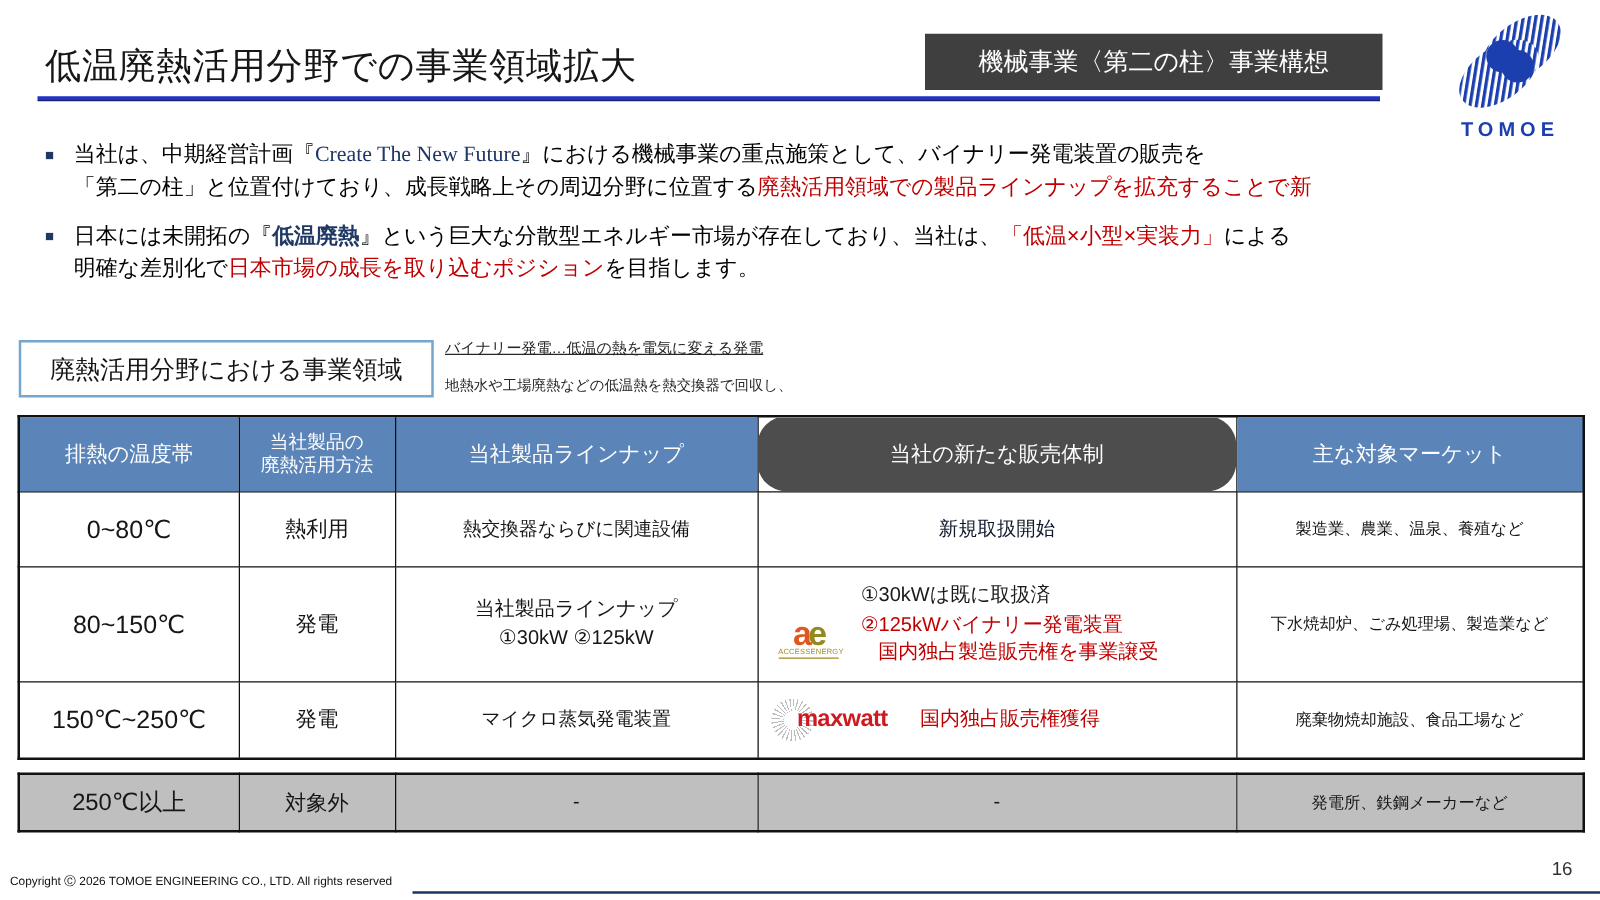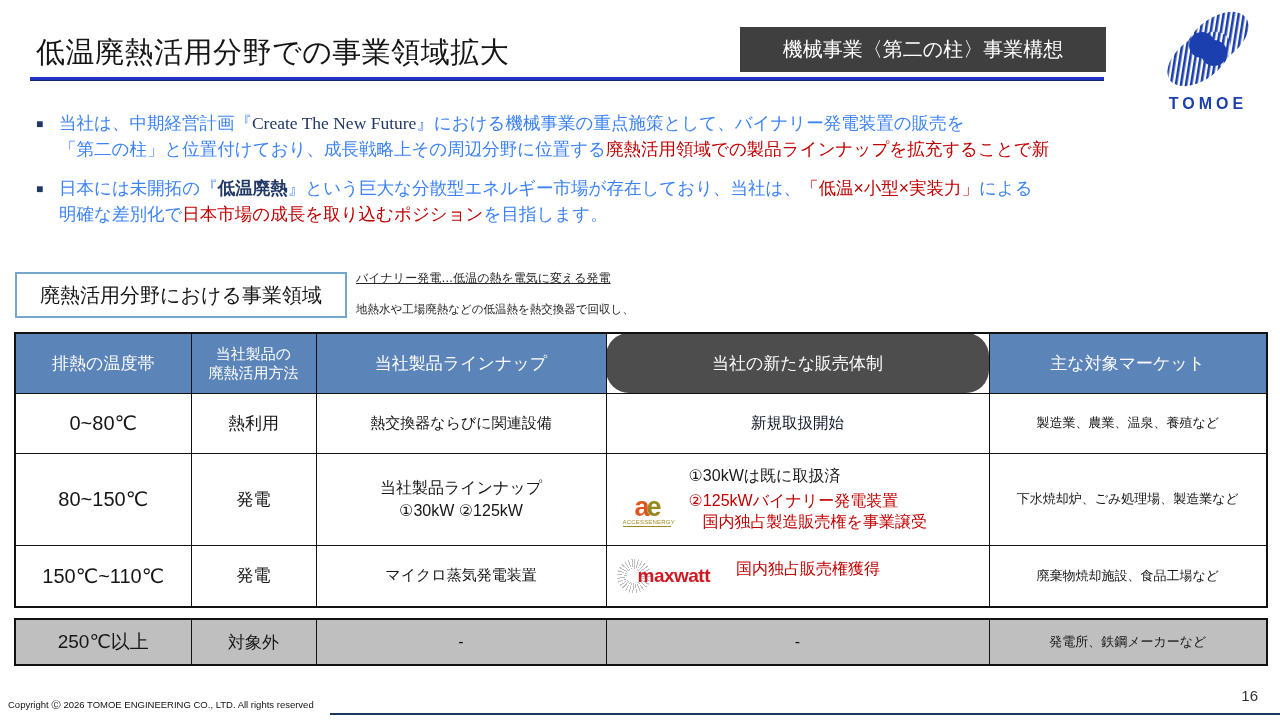--- a/index.html
+++ b/index.html
@@ -15,21 +15,21 @@
     border-top:3px solid #2233C4; border-bottom:1px solid #15246E; }
   .badge { position:absolute; left:740px; top:27px; width:366px; height:45px; background:#3F3F3F;
     color:#fff; display:flex; align-items:center; justify-content:center; font-size:20px; }
   .logo { position:absolute; left:1146px; top:8px; width:124px; text-align:center; }
   .logo-text { color:#1B3FAF; font-weight:bold; font-size:16px; letter-spacing:4px; margin-top:1px; }
 
   
   .bullets { position:absolute; left:36px; top:110px; width:1150px; font-size:17.5px; line-height:26px; }
   .bullet { position:relative; padding-left:23px; margin-bottom:13px; }
   .bullet::before { content:"■"; position:absolute; left:0; top:1px; font-size:12px; color:#1F3864; }
-  .seg-n  { color:#3b82f6; }
+  .seg-n  { color:#000000; }
   .seg-r  { color:#C00000; }
   .seg-nb { color:#1F3864; font-weight:bold; }
   .seg-ns { color:#1F3864; font-family:"Liberation Serif","DejaVu Serif",serif; }
 
   
   .section-box { position:absolute; left:15px; top:272px; width:332px; height:46px; background:#fff;
     border:2px solid #76A5CE; display:flex; align-items:center; justify-content:center; font-size:20px; color:#161616; }
   .note { position:absolute; left:356px; top:270px; color:#262626; }
   .note-line1 { font-size:12px; text-decoration:underline; margin-bottom:15px; }
   .note-line  { font-size:11.5px; line-height:15px; }
@@ -59,21 +59,21 @@
   .sales2-line1 { font-size:16px; color:#1a1a1a; }
   .sales2-bottom { display:flex; align-items:center; gap:18px; margin-top:3px; }
   .ae-logo { width:48px; flex:none; text-align:center; }
   .ae-glyphs { font-size:27px; font-weight:bold; line-height:24px; letter-spacing:-3px; }
   .ae-a { color:#E0571E; } .ae-e { color:#95891E; }
   .ae-sub { font-size:6px; color:#A08A20; letter-spacing:0.2px; border-bottom:1px solid #A08A20; padding-bottom:1px; }
   .sales2-red { font-size:16px; line-height:21px; color:#C00000; }
   .sales2-red-l2 { padding-left:14px; }
 
   
-  .sales3 { display:flex; gap:26px; padding-left:10px; text-align:left; }
+  .sales3 { display:flex; align-items:center; gap:26px; padding-left:10px; text-align:left; }
   .maxwatt { display:flex; align-items:center; }
   .burst { width:34px; height:34px; border-radius:50%; margin-right:-13px; flex:none;
     background: radial-gradient(circle, #ffffff 0 7px, rgba(255,255,255,0) 7px),
                 repeating-conic-gradient(#BDBDBD 0deg 4deg, rgba(255,255,255,0) 4deg 13deg); }
   .maxwatt-text { position:relative; font-size:19px; font-weight:bold; color:#D01820; letter-spacing:-0.5px; }
   .sales3-red { font-size:16px; color:#C00000; }
 
   
   .copyright { position:absolute; left:8px; top:699px; font-size:9.5px; color:#111; }
   .page-num { position:absolute; right:22px; top:687px; font-size:15px; color:#333; }
@@ -166,21 +166,21 @@
           <div class="sales2-red">
             <div>②125kWバイナリー発電装置</div>
             <div class="sales2-red-l2">国内独占製造販売権を事業譲受</div>
           </div>
         </div>
       </div>
     </td>
     <td class="cell-market">下水焼却炉、ごみ処理場、製造業など</td>
   </tr>
   <tr style="height:62px">
-    <td class="cell-temp">150℃~110℃</td>
+    <td class="cell-temp">150℃~250℃</td>
     <td class="cell-method">発電</td>
     <td class="cell-lineup">マイクロ蒸気発電装置</td>
     <td>
       <div class="sales3">
         <div class="maxwatt">
           <div class="burst"></div>
           <div class="maxwatt-text">maxwatt</div>
         </div>
         <div class="sales3-red">国内独占販売権獲得</div>
       </div>

